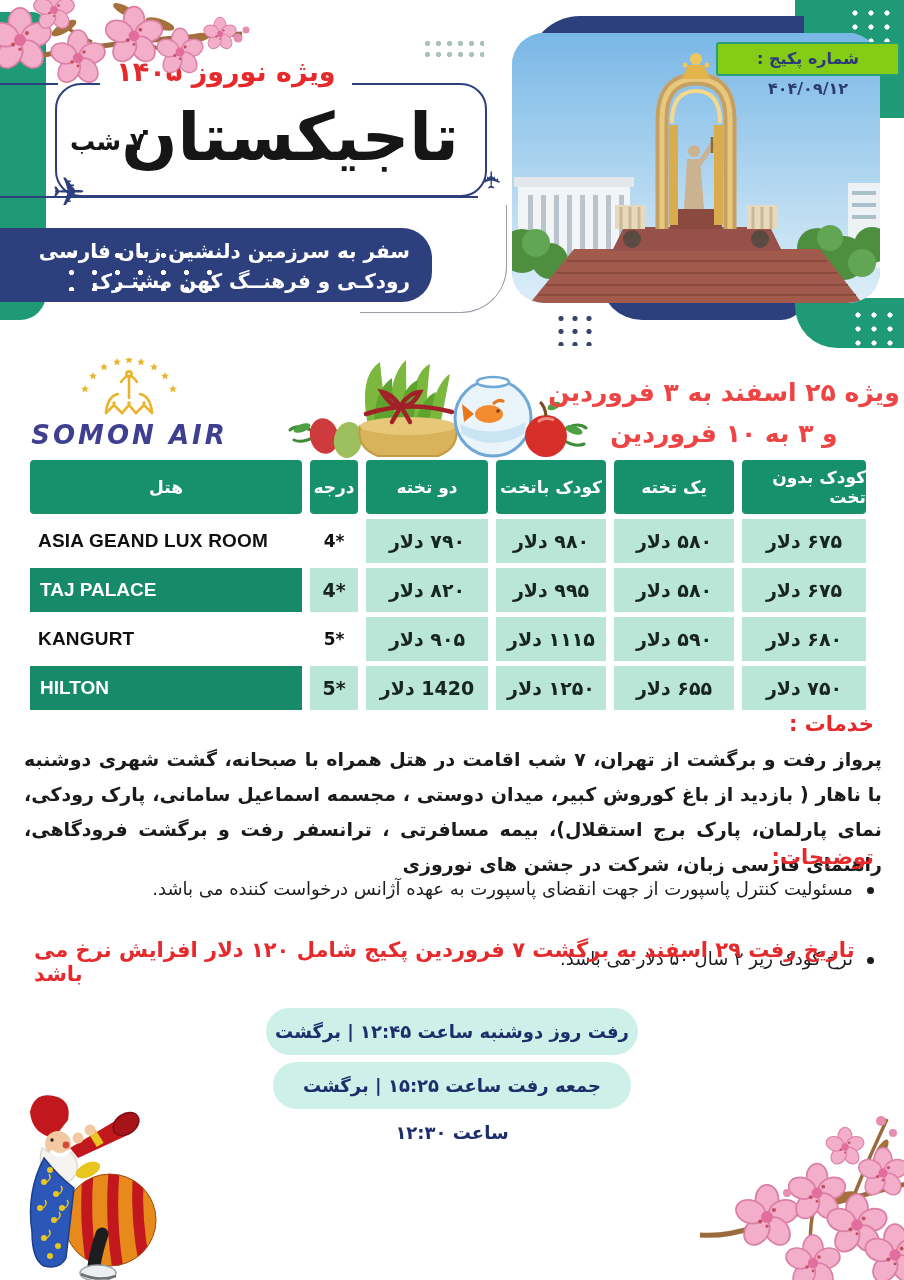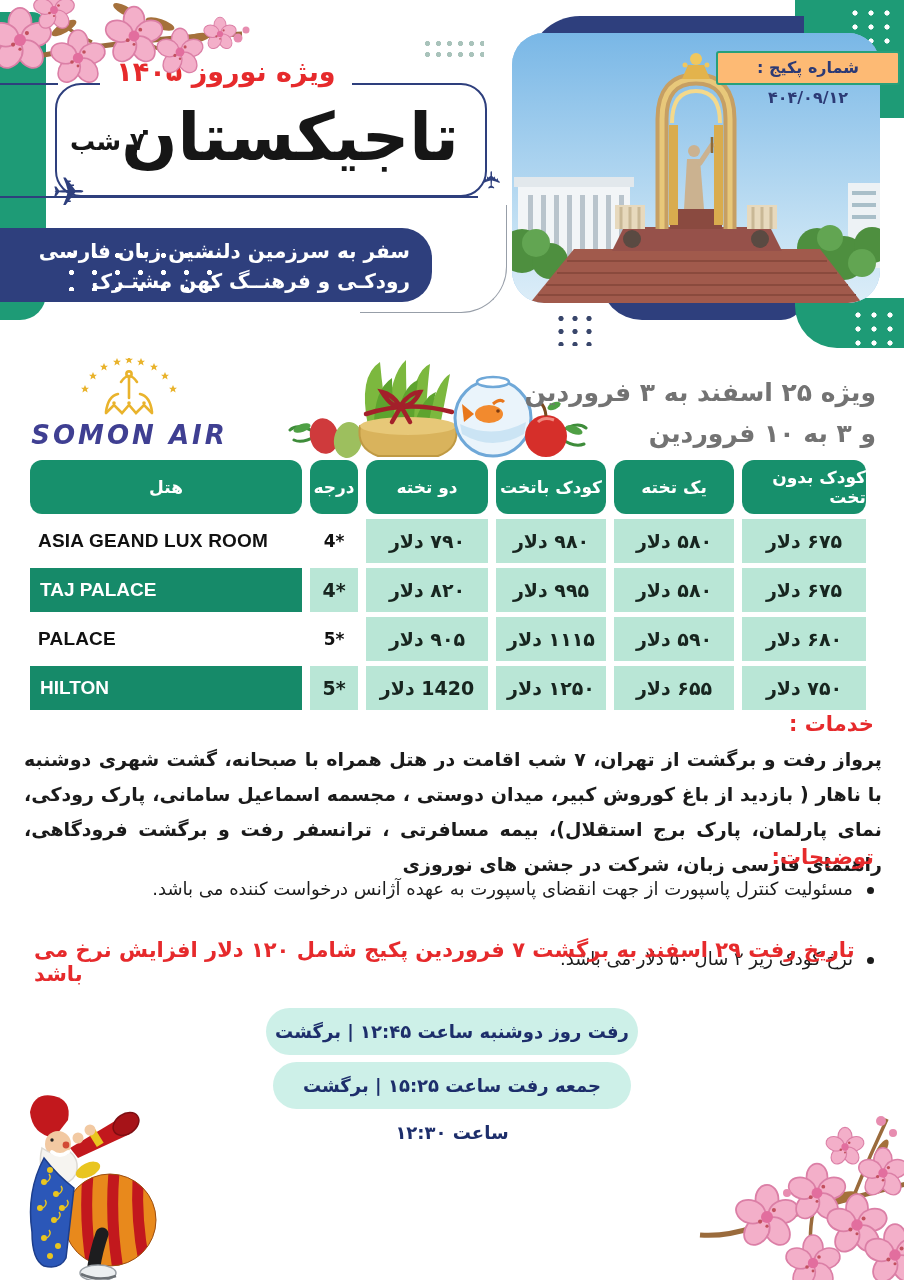--- a/index.html
+++ b/index.html
@@ -25,30 +25,30 @@
 
   .title-box{left:55px;top:83px;width:428px;height:110px;border:2px solid #2E3F7D;border-radius:26px;}
   .special{left:100px;top:56px;width:240px;text-align:center;font-size:27px;font-weight:bold;color:#E62A2C;background:#fff;padding:0 6px;}
   .main-title{right:434px;top:88px;width:360px;text-align:center;font-size:66px;line-height:100px;font-weight:bold;color:#161616;letter-spacing:-1px;}
   .nights{left:70px;top:118px;font-size:25px;font-weight:bold;color:#161616;margin-top:9px;}
 
   .subtitle-bar{left:0;top:228px;width:432px;height:74px;background:#2E3F7D;border-radius:0 30px 30px 0;color:#fff;text-align:right;padding:8px 22px 0 0;box-sizing:border-box;}
   .subtitle-bar div{font-size:20px;font-weight:bold;line-height:30px;}
 
   .photo{left:512px;top:33px;width:368px;height:270px;border-radius:32px;overflow:hidden;background:#9cc8ec;}
-  .pkg-label{left:716px;top:51px;width:180px;height:30px;background:#fdba74;border:2px solid #27A07A;border-radius:3px;color:#2C3A75;font-size:16px;font-weight:bold;text-align:center;line-height:30px;}
+  .pkg-label{left:716px;top:42px;width:180px;height:30px;background:#84cc16;border:2px solid #27A07A;border-radius:3px;color:#2C3A75;font-size:16px;font-weight:bold;text-align:center;line-height:30px;}
 
   
   .airline-name{left:22px;top:420px;width:215px;text-align:center;font-size:26px;font-weight:bold;font-style:italic;color:#3F3F92;letter-spacing:3px;}
-  .dates{right:28px;top:372px;width:360px;text-align:right;font-size:25px;font-weight:bold;color:#737373;line-height:41px;direction:rtl;}
+  .dates{right:0;top:372px;width:360px;text-align:center;font-size:25px;font-weight:bold;color:#ef4444;line-height:41px;direction:rtl;}
 
   
   .table{left:30px;top:460px;width:836px;display:grid;grid-template-columns:272px 48px 122px 110px 120px 124px;grid-template-rows:54px repeat(4,44px);column-gap:8px;row-gap:5px;direction:ltr;}
   .cell{display:flex;align-items:center;justify-content:center;font-weight:bold;}
-  .th{background:#17906C;color:#fff;font-size:17px;border-radius:12px;}
+  .th{background:#17906C;color:#fff;font-size:17px;border-radius:4px;}
   .mint{background:#B9E6D6;color:#17251F;font-size:19px;}
   .hw{background:#fff;color:#111;justify-content:flex-start;padding-left:8px;font-family:"Liberation Sans","DejaVu Sans",sans-serif;font-size:19px;letter-spacing:0.2px;}
   .hd{background:#168A69;color:#fff;justify-content:flex-start;padding-left:10px;font-family:"Liberation Sans","DejaVu Sans",sans-serif;font-size:19px;}
   .gw{background:#fff;color:#111;font-size:17px;}
 
   
   .sec-title{right:30px;text-align:right;font-size:21px;font-weight:bold;color:#E62A2C;direction:rtl;}
   .services-body{right:22px;top:742px;width:858px;direction:rtl;text-align:justify;font-size:19px;font-weight:bold;color:#1b1b1b;line-height:35px;}
   .bullet-row{right:30px;width:840px;direction:rtl;display:flex;align-items:flex-start;gap:14px;font-size:18px;font-weight:normal;color:#1b1b1b;}
   .bullet-dot{width:7px;height:7px;border-radius:50%;background:#1b1b1b;margin-top:9px;flex:0 0 auto;}
@@ -296,21 +296,21 @@
     <div class="cell mint" dir="rtl">۵۸۰ دلار</div>
     <div class="cell mint" dir="rtl">۶۷۵ دلار</div>
 
     <div class="cell hd">TAJ PALACE</div>
     <div class="cell mint">4*</div>
     <div class="cell mint" dir="rtl">۸۲۰ دلار</div>
     <div class="cell mint" dir="rtl">۹۹۵ دلار</div>
     <div class="cell mint" dir="rtl">۵۸۰ دلار</div>
     <div class="cell mint" dir="rtl">۶۷۵ دلار</div>
 
-    <div class="cell hw">PALACE</div>
+    <div class="cell hw">KANGURT</div>
     <div class="cell gw">5*</div>
     <div class="cell mint" dir="rtl">۹۰۵ دلار</div>
     <div class="cell mint" dir="rtl">۱۱۱۵ دلار</div>
     <div class="cell mint" dir="rtl">۵۹۰ دلار</div>
     <div class="cell mint" dir="rtl">۶۸۰ دلار</div>
 
     <div class="cell hd">HILTON</div>
     <div class="cell mint">5*</div>
     <div class="cell mint" dir="rtl">1420 دلار</div>
     <div class="cell mint" dir="rtl">۱۲۵۰ دلار</div>

